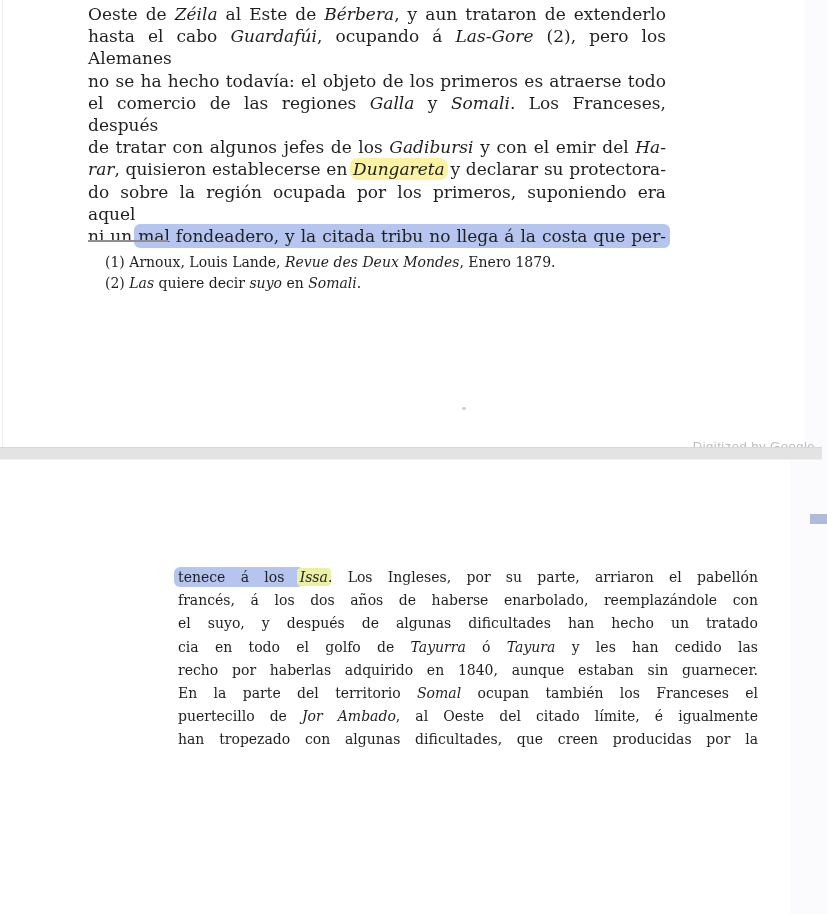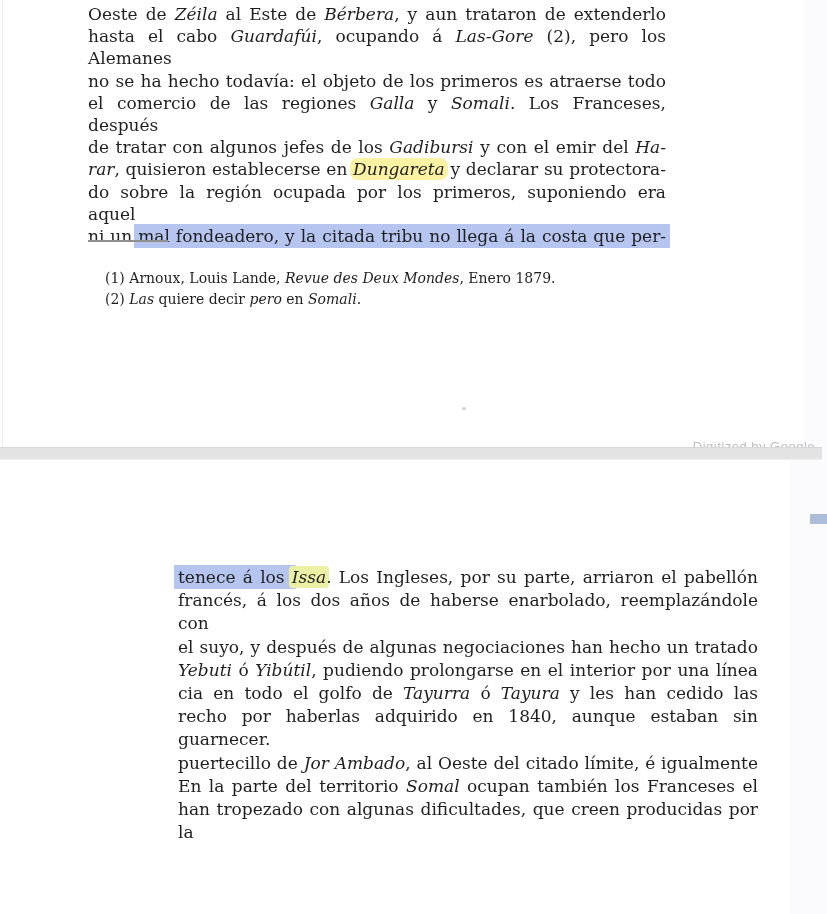--- a/index.html
+++ b/index.html
@@ -14,30 +14,30 @@
   .gutter{position:absolute;top:0;left:790px;width:37px;height:914px;background:#fbfbfd;}
   .page-edge-line{position:absolute;left:2px;top:0;width:1px;height:447px;background:#ededed;}
   .separator{position:absolute;left:0;top:447px;width:822px;height:13px;
     background:var(--sep,#e3e3e3);border-top:1px solid #d8d8d8;border-bottom:1px solid #efefef;box-sizing:border-box;}
   .scroll-marker{position:absolute;left:810px;top:514px;width:17px;height:10px;background:var(--marker,#adbcd9);}
 
   .textcol{position:absolute;color:var(--ink,#1f1f1f);}
   #text1{left:88px;top:3px;width:578px;}
   #text2{left:178px;top:566px;width:580px;}
   #text1 .line{font-size:17px;line-height:22.2px;}
-  #text2 .line{font-size:17px;line-height:23.2px;}
+  #text2 .line{font-size:14px;line-height:23.2px;}
   .line{text-align:justify;text-align-last:justify;white-space:normal;}
   .line.nj{text-align:left;text-align-last:left;}
   .it{font-style:italic;}
   .hy{background:var(--hl-y,#fbf3a3);padding:1px 3px;margin:-1px -3px;border-radius:8px;}
   .hg{background:var(--hl-g,#ecf0a4);padding:1px 3px;margin:-1px -3px;border-radius:4px;}
-  .hb{background:var(--hl-b,#b5c5ef);padding:2px 4px;margin:-2px -4px;border-radius:0;}
+  .hb{background:var(--hl-b,#b5c5ef);padding:2px 4px;margin:-2px -4px;border-radius:6px;}
 
   .fn-rule{position:absolute;left:88px;top:240px;width:80px;height:0;border-top:2px solid #8f8f8f;}
-  #footnotes{left:105px;top:268px;width:560px;}
+  #footnotes{left:105px;top:252px;width:560px;}
   #footnotes .line{font-size:14px;line-height:20.5px;text-align:left;text-align-last:left;}
 
   .watermark{position:absolute;right:12px;top:439px;
     font-family:"Liberation Sans", sans-serif;font-size:13px;letter-spacing:.5px;
     color:var(--wm,#bdbdbd);}
   .scan-speck{position:absolute;left:462px;top:407px;width:4px;height:3px;background:#cfcfcf;border-radius:2px;}
 </style>
 </head>
 <body style="--hl-y: #fbf3a3; --hl-g: #ecf0a4; --hl-b: #b5c5ef; --sep: #e3e3e3; --wm: #bdbdbd; --marker: #adbcd9; --ink: #1f1f1f;">
 
@@ -51,36 +51,35 @@
       <div class="line"><span>no se ha hecho todavía: el objeto de los primeros es atraerse todo</span></div>
       <div class="line"><span>el comercio de las regiones </span><span class="it">Galla</span><span> y </span><span class="it">Somali</span><span>. Los Franceses, después</span></div>
       <div class="line"><span>de tratar con algunos jefes de los </span><span class="it">Gadibursi</span><span> y con el emir del </span><span class="it">Ha-</span></div>
       <div class="line"><span class="it">rar</span><span>, quisieron establecerse en </span><span class="it hy">Dungareta</span><span> y declarar su protectora-</span></div>
       <div class="line"><span>do sobre la región ocupada por los primeros, suponiendo era aquel</span></div>
       <div class="line"><span>ni un </span><span class="hb">mal fondeadero, y la citada tribu no llega á la costa que per-</span></div>
     </div>
   <div class="fn-rule"></div>
   <div id="footnotes" class="textcol">
       <div class="line nj"><span>(1) Arnoux, Louis Lande, </span><span class="it">Revue des Deux Mondes</span><span>, Enero 1879.</span></div>
-      <div class="line nj"><span>(2) </span><span class="it">Las</span><span> quiere decir </span><span class="it">pero</span><span> en </span><span class="it">Somali</span><span>.</span></div>
+      <div class="line nj"><span>(2) </span><span class="it">Las</span><span> quiere decir </span><span class="it">suyo</span><span> en </span><span class="it">Somali</span><span>.</span></div>
     </div>
 </div>
 
 <div class="watermark">Digitized by Google</div>
 <div class="scan-speck"></div>
 
 <div class="separator"></div>
 <div class="scroll-marker"></div>
 
 <div id="page2" class="page">
   
 </div>
 <div id="text2" class="textcol">
     <div class="line"><span class="hb">tenece á los </span><span class="it hg">Issa</span><span>. Los Ingleses, por su parte, arriaron el pabellón</span></div>
     <div class="line"><span>francés, á los dos años de haberse enarbolado, reemplazándole con</span></div>
-    <div class="line"><span>el suyo, y después de algunas negociaciones han hecho un tratado</span></div>
-    <div class="line"><span class="it">Yebuti</span><span> ó </span><span class="it">Yibútil</span><span>, pudiendo prolongarse en el interior por una línea</span></div>
+    <div class="line"><span>el suyo, y después de algunas dificultades han hecho un tratado</span></div>
     <div class="line"><span>cia en todo el golfo de </span><span class="it">Tayurra</span><span> ó </span><span class="it">Tayura</span><span> y les han cedido las</span></div>
     <div class="line"><span>recho por haberlas adquirido en 1840, aunque estaban sin guarnecer.</span></div>
+    <div class="line"><span>En la parte del territorio </span><span class="it">Somal</span><span> ocupan también los Franceses el</span></div>
     <div class="line"><span>puertecillo de </span><span class="it">Jor Ambado</span><span>, al Oeste del citado límite, é igualmente</span></div>
-    <div class="line"><span>En la parte del territorio </span><span class="it">Somal</span><span> ocupan también los Franceses el</span></div>
     <div class="line"><span>han tropezado con algunas dificultades, que creen producidas por la</span></div>
   </div>
 
 </body></html>

